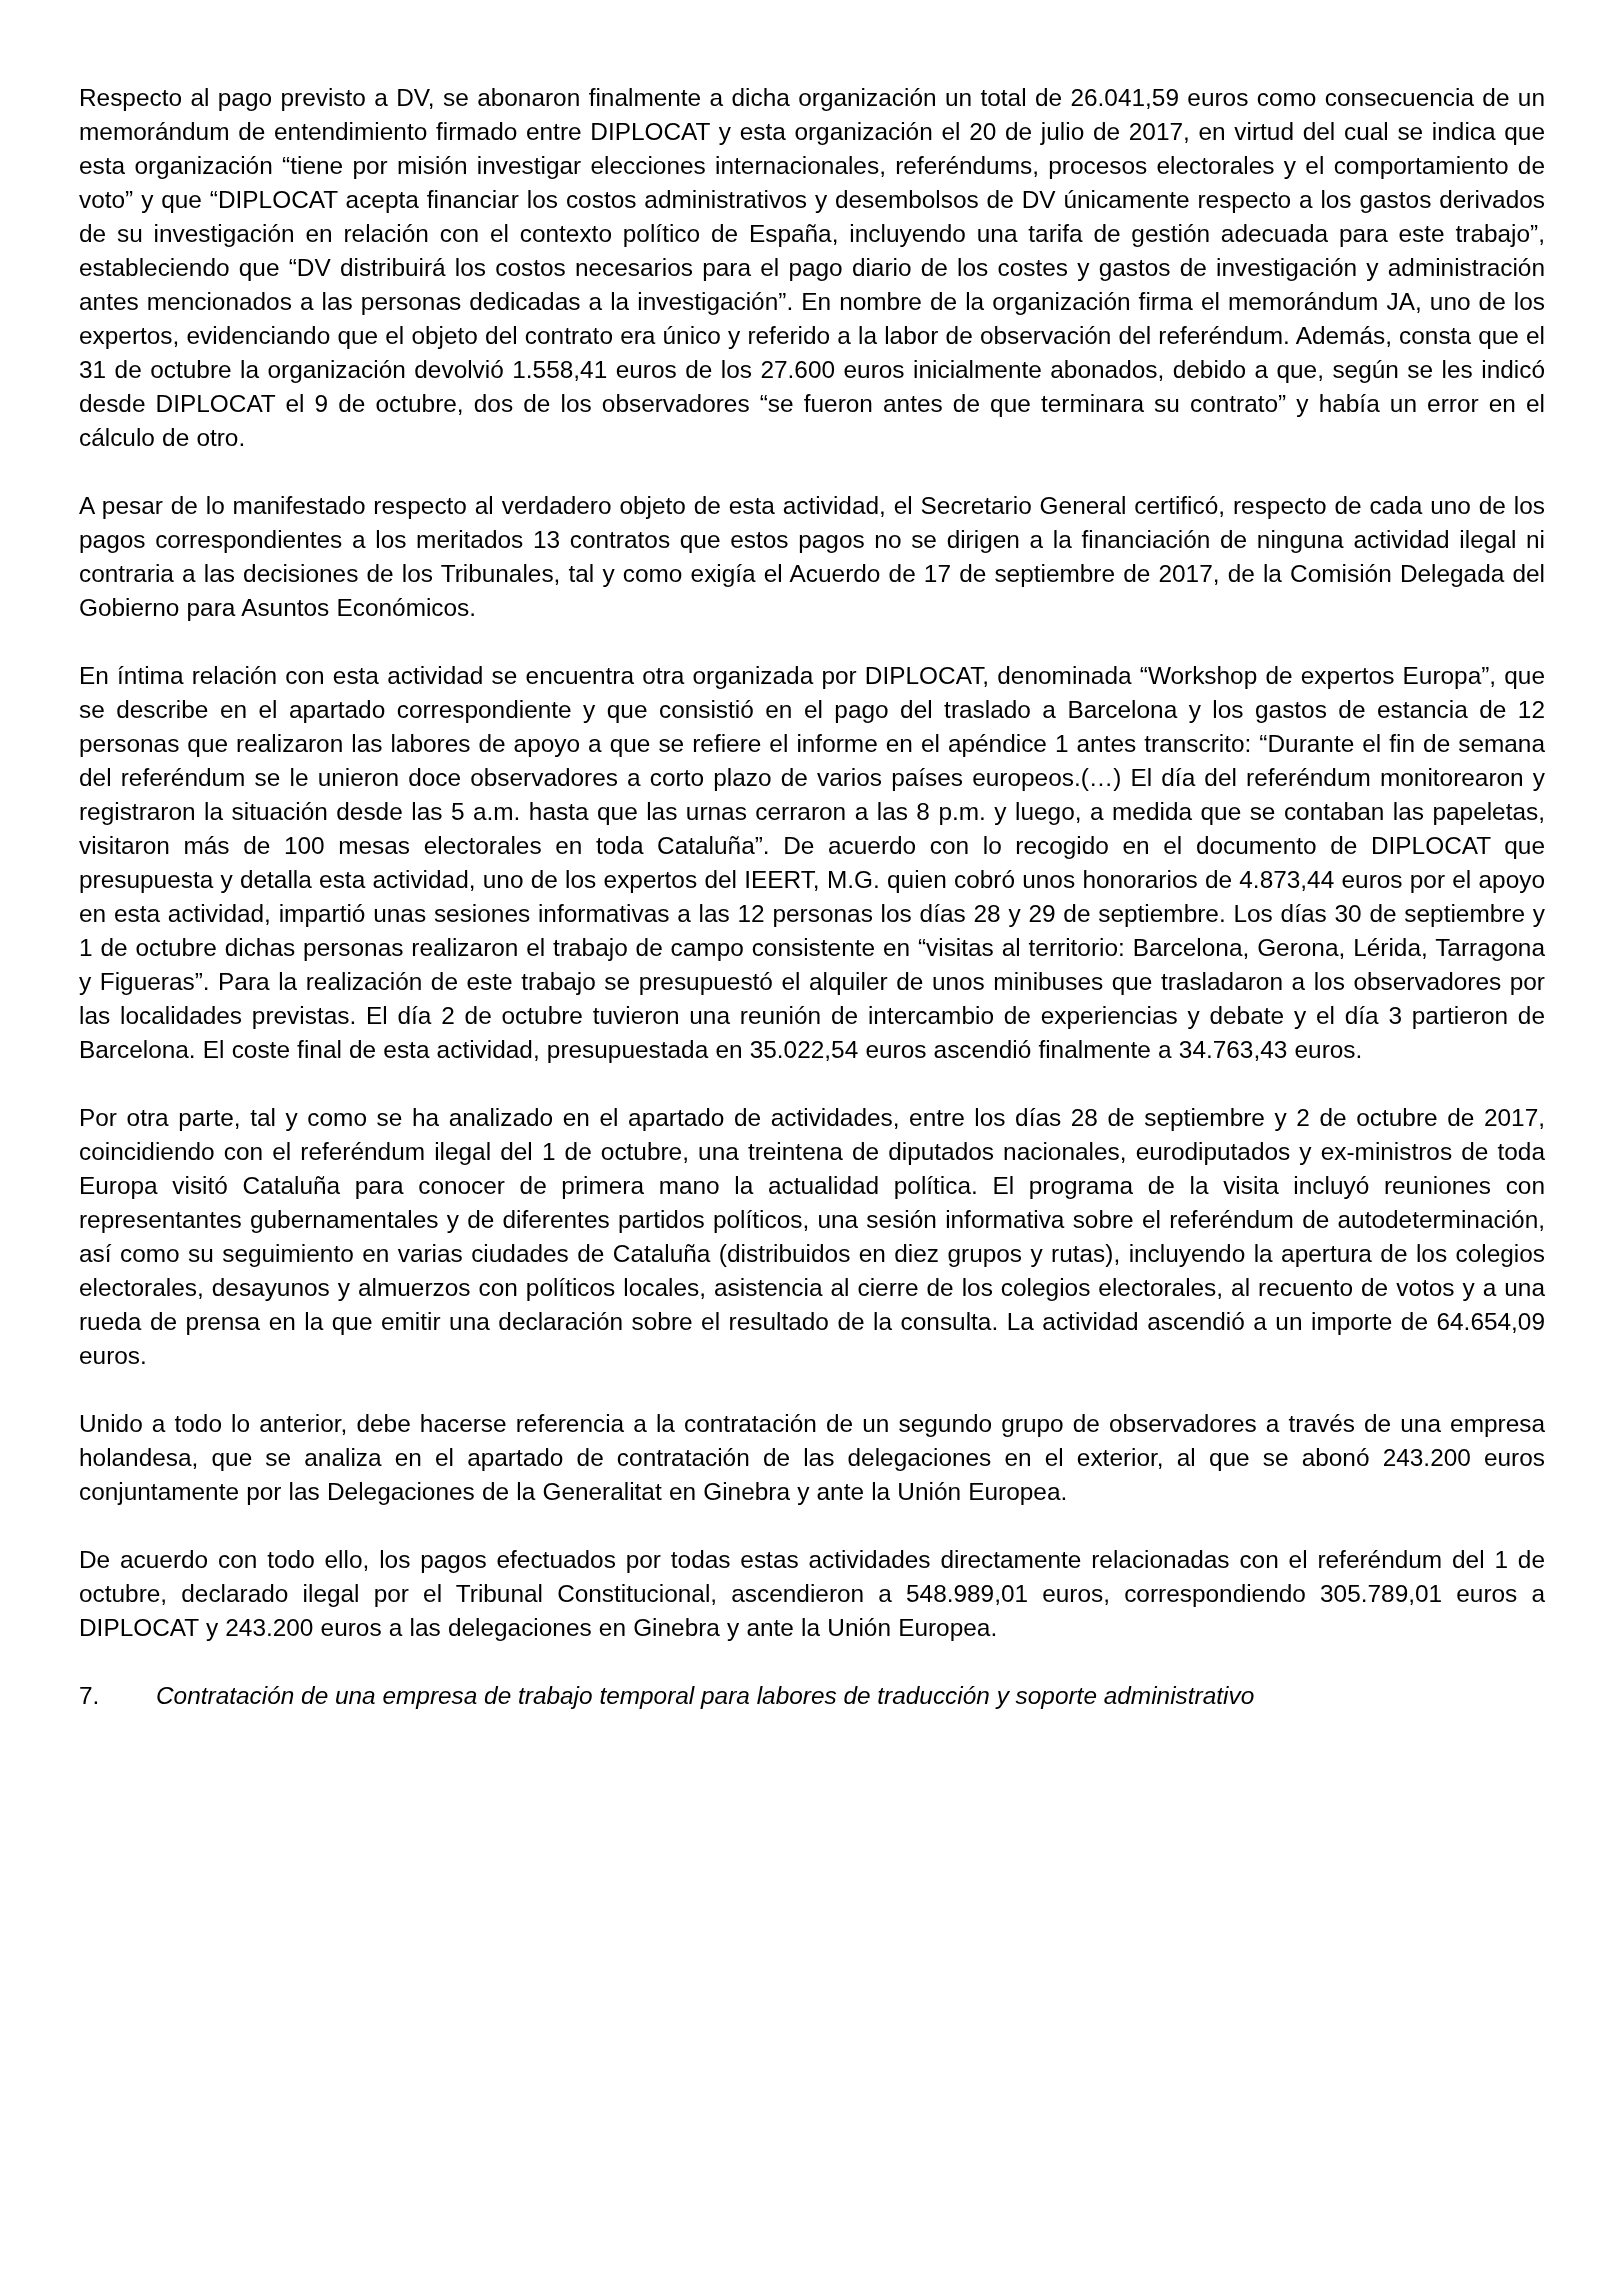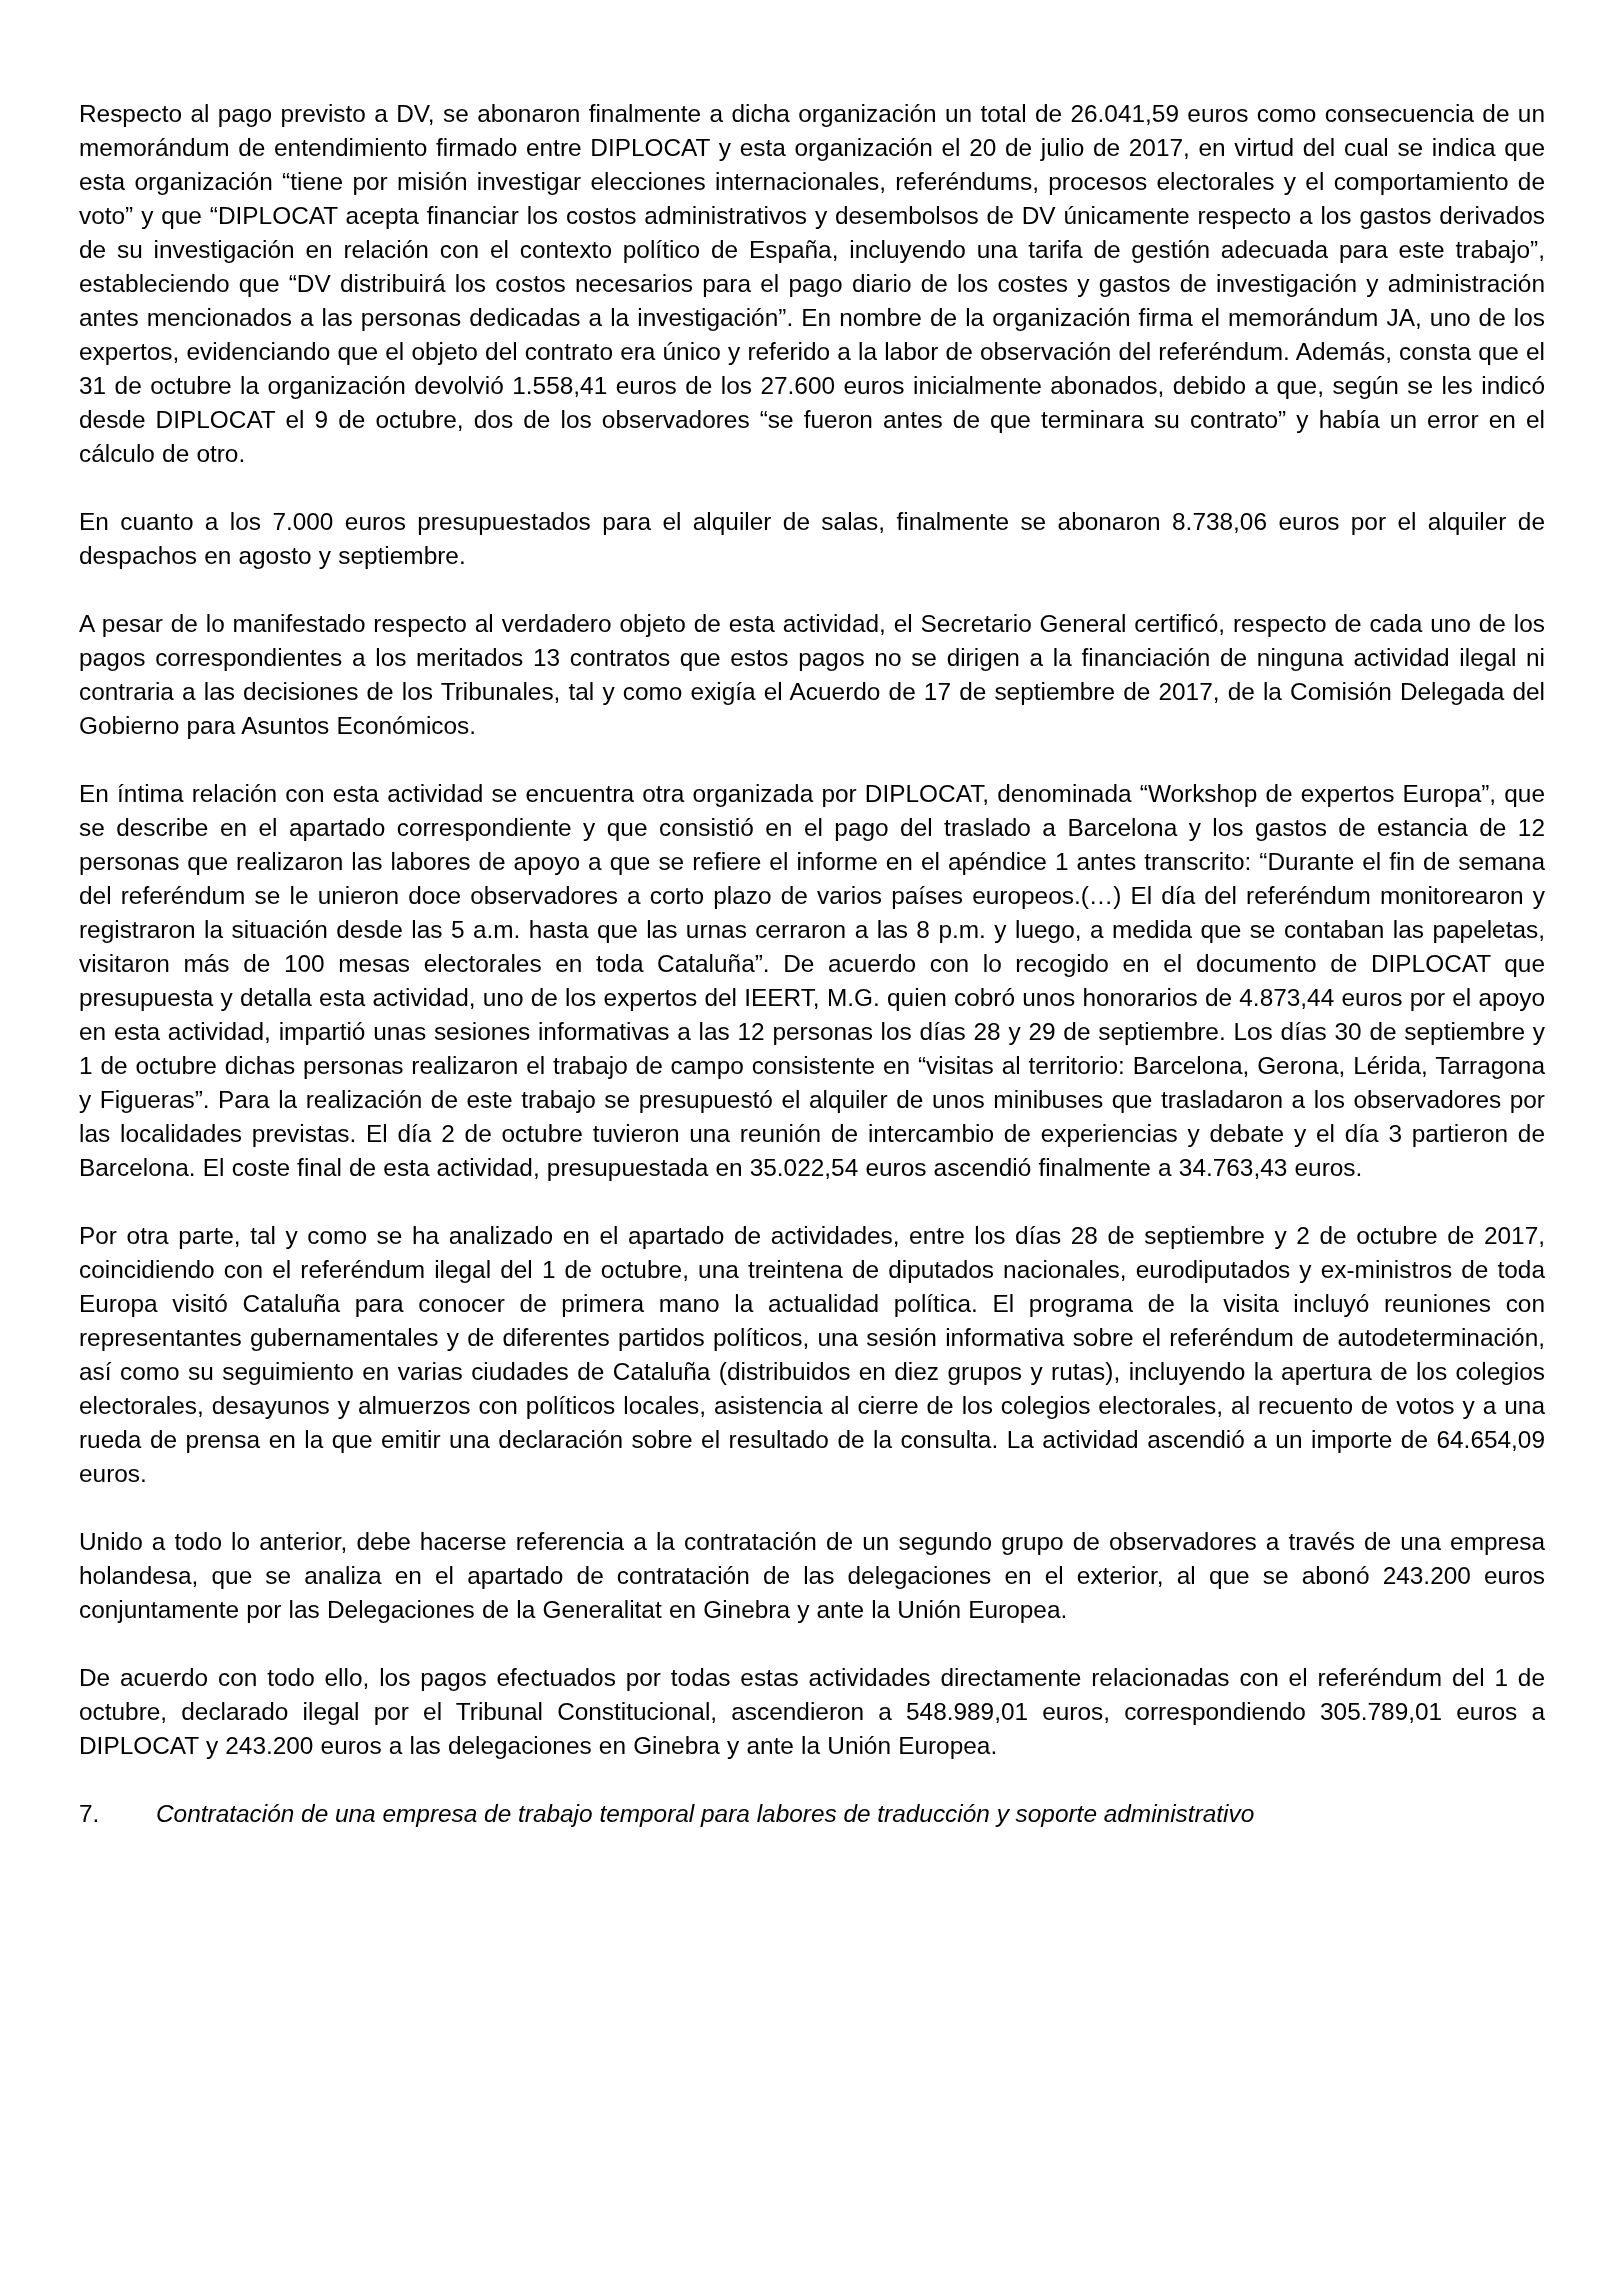--- a/index.html
+++ b/index.html
@@ -13,21 +13,21 @@
     background: #ffffff;
     box-sizing: border-box;
     padding: 81px 78px 50px 79px;
     font-family: "Liberation Sans", "DejaVu Sans", sans-serif;
     font-size: 24.4px;
     line-height: 34px;
     color: #000000;
   }
   .para {
     text-align: justify;
-    margin: 16px 0 34px 0;
+    margin: 0 0 34px 0;
     word-spacing: 0.4px;
   }
   .numbered-heading {
     display: flex;
     align-items: flex-start;
     margin: 0;
     text-align: left;
   }
   .numbered-heading .num {
     flex: 0 0 77px;
@@ -35,21 +35,20 @@
   .numbered-heading .txt {
     flex: 1 1 auto;
     font-style: italic;
   }
 </style>
 </head>
 <body>
 
 <div class="page">
   <p class="para">Respecto al pago previsto a DV, se abonaron finalmente a dicha organización un total de 26.041,59 euros como consecuencia de un memorándum de entendimiento firmado entre DIPLOCAT y esta organización el 20 de julio de 2017, en virtud del cual se indica que esta organización “tiene por misión investigar elecciones internacionales, referéndums, procesos electorales y el comportamiento de voto” y que “DIPLOCAT acepta financiar los costos administrativos y desembolsos de DV únicamente respecto a los gastos derivados de su investigación en relación con el contexto político de España, incluyendo una tarifa de gestión adecuada para este trabajo”, estableciendo que “DV distribuirá los costos necesarios para el pago diario de los costes y gastos de investigación y administración antes mencionados a las personas dedicadas a la investigación”. En nombre de la organización firma el memorándum JA, uno de los expertos, evidenciando que el objeto del contrato era único y referido a la labor de observación del referéndum. Además, consta que el 31 de octubre la organización devolvió 1.558,41 euros de los 27.600 euros inicialmente abonados, debido a que, según se les indicó desde DIPLOCAT el 9 de octubre, dos de los observadores “se fueron antes de que terminara su contrato” y había un error en el cálculo de otro.</p>
-  <p class="para">En cuanto a los 7.000 euros presupuestados para el alquiler de salas, finalmente se abonaron 8.738,06 euros por el alquiler de despachos en agosto y septiembre.</p>
   <p class="para">A pesar de lo manifestado respecto al verdadero objeto de esta actividad, el Secretario General certificó, respecto de cada uno de los pagos correspondientes a los meritados 13 contratos que estos pagos no se dirigen a la financiación de ninguna actividad ilegal ni contraria a las decisiones de los Tribunales, tal y como exigía el Acuerdo de 17 de septiembre de 2017, de la Comisión Delegada del Gobierno para Asuntos Económicos.</p>
   <p class="para">En íntima relación con esta actividad se encuentra otra organizada por DIPLOCAT, denominada “Workshop de expertos Europa”, que se describe en el apartado correspondiente y que consistió en el pago del traslado a Barcelona y los gastos de estancia de 12 personas que realizaron las labores de apoyo a que se refiere el informe en el apéndice 1 antes transcrito: “Durante el fin de semana del referéndum se le unieron doce observadores a corto plazo de varios países europeos.(…) El día del referéndum monitorearon y registraron la situación desde las 5 a.m. hasta que las urnas cerraron a las 8 p.m. y luego, a medida que se contaban las papeletas, visitaron más de 100 mesas electorales en toda Cataluña”. De acuerdo con lo recogido en el documento de DIPLOCAT que presupuesta y detalla esta actividad, uno de los expertos del IEERT, M.G. quien cobró unos honorarios de 4.873,44 euros por el apoyo en esta actividad, impartió unas sesiones informativas a las 12 personas los días 28 y 29 de septiembre. Los días 30 de septiembre y 1 de octubre dichas personas realizaron el trabajo de campo consistente en “visitas al territorio: Barcelona, Gerona, Lérida, Tarragona y Figueras”. Para la realización de este trabajo se presupuestó el alquiler de unos minibuses que trasladaron a los observadores por las localidades previstas. El día 2 de octubre tuvieron una reunión de intercambio de experiencias y debate y el día 3 partieron de Barcelona. El coste final de esta actividad, presupuestada en 35.022,54 euros ascendió finalmente a 34.763,43 euros.</p>
   <p class="para">Por otra parte, tal y como se ha analizado en el apartado de actividades, entre los días 28 de septiembre y 2 de octubre de 2017, coincidiendo con el referéndum ilegal del 1 de octubre, una treintena de diputados nacionales, eurodiputados y ex-ministros de toda Europa visitó Cataluña para conocer de primera mano la actualidad política. El programa de la visita incluyó reuniones con representantes gubernamentales y de diferentes partidos políticos, una sesión informativa sobre el referéndum de autodeterminación, así como su seguimiento en varias ciudades de Cataluña (distribuidos en diez grupos y rutas), incluyendo la apertura de los colegios electorales, desayunos y almuerzos con políticos locales, asistencia al cierre de los colegios electorales, al recuento de votos y a una rueda de prensa en la que emitir una declaración sobre el resultado de la consulta. La actividad ascendió a un importe de 64.654,09 euros.</p>
   <p class="para">Unido a todo lo anterior, debe hacerse referencia a la contratación de un segundo grupo de observadores a través de una empresa holandesa, que se analiza en el apartado de contratación de las delegaciones en el exterior, al que se abonó 243.200 euros conjuntamente por las Delegaciones de la Generalitat en Ginebra y ante la Unión Europea.</p>
   <p class="para">De acuerdo con todo ello, los pagos efectuados por todas estas actividades directamente relacionadas con el referéndum del 1 de octubre, declarado ilegal por el Tribunal Constitucional, ascendieron a 548.989,01 euros, correspondiendo 305.789,01 euros a DIPLOCAT y 243.200 euros a las delegaciones en Ginebra y ante la Unión Europea.</p>
 
   <div class="numbered-heading">
     <span class="num">7.</span>
     <span class="txt">Contratación de una empresa de trabajo temporal para labores de traducción y soporte administrativo</span>
   </div>

